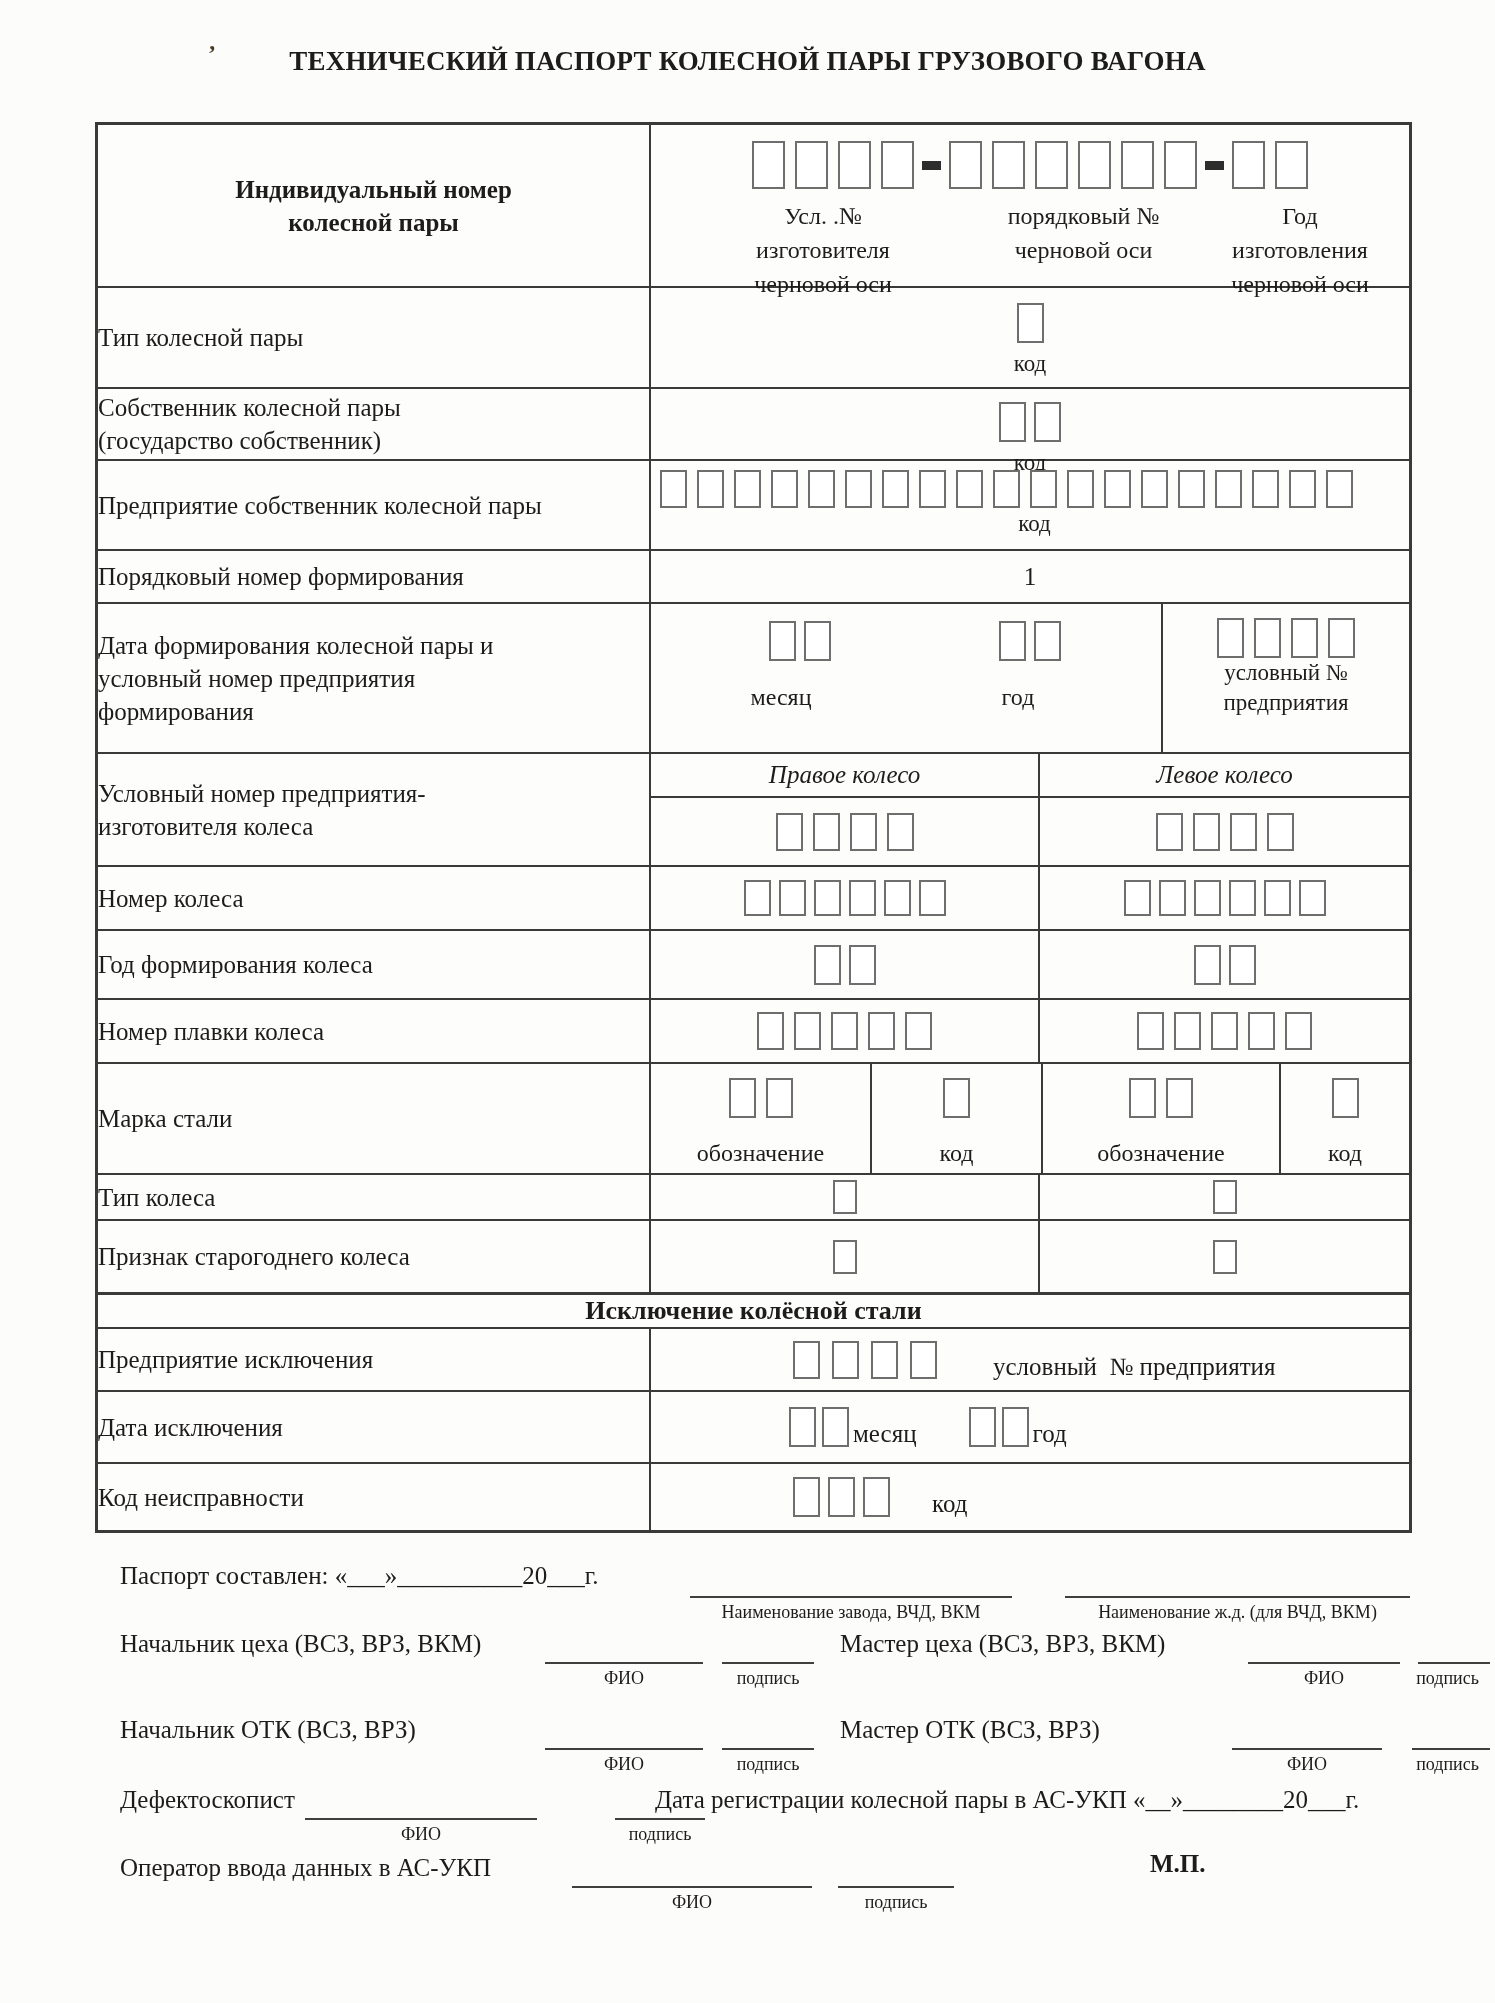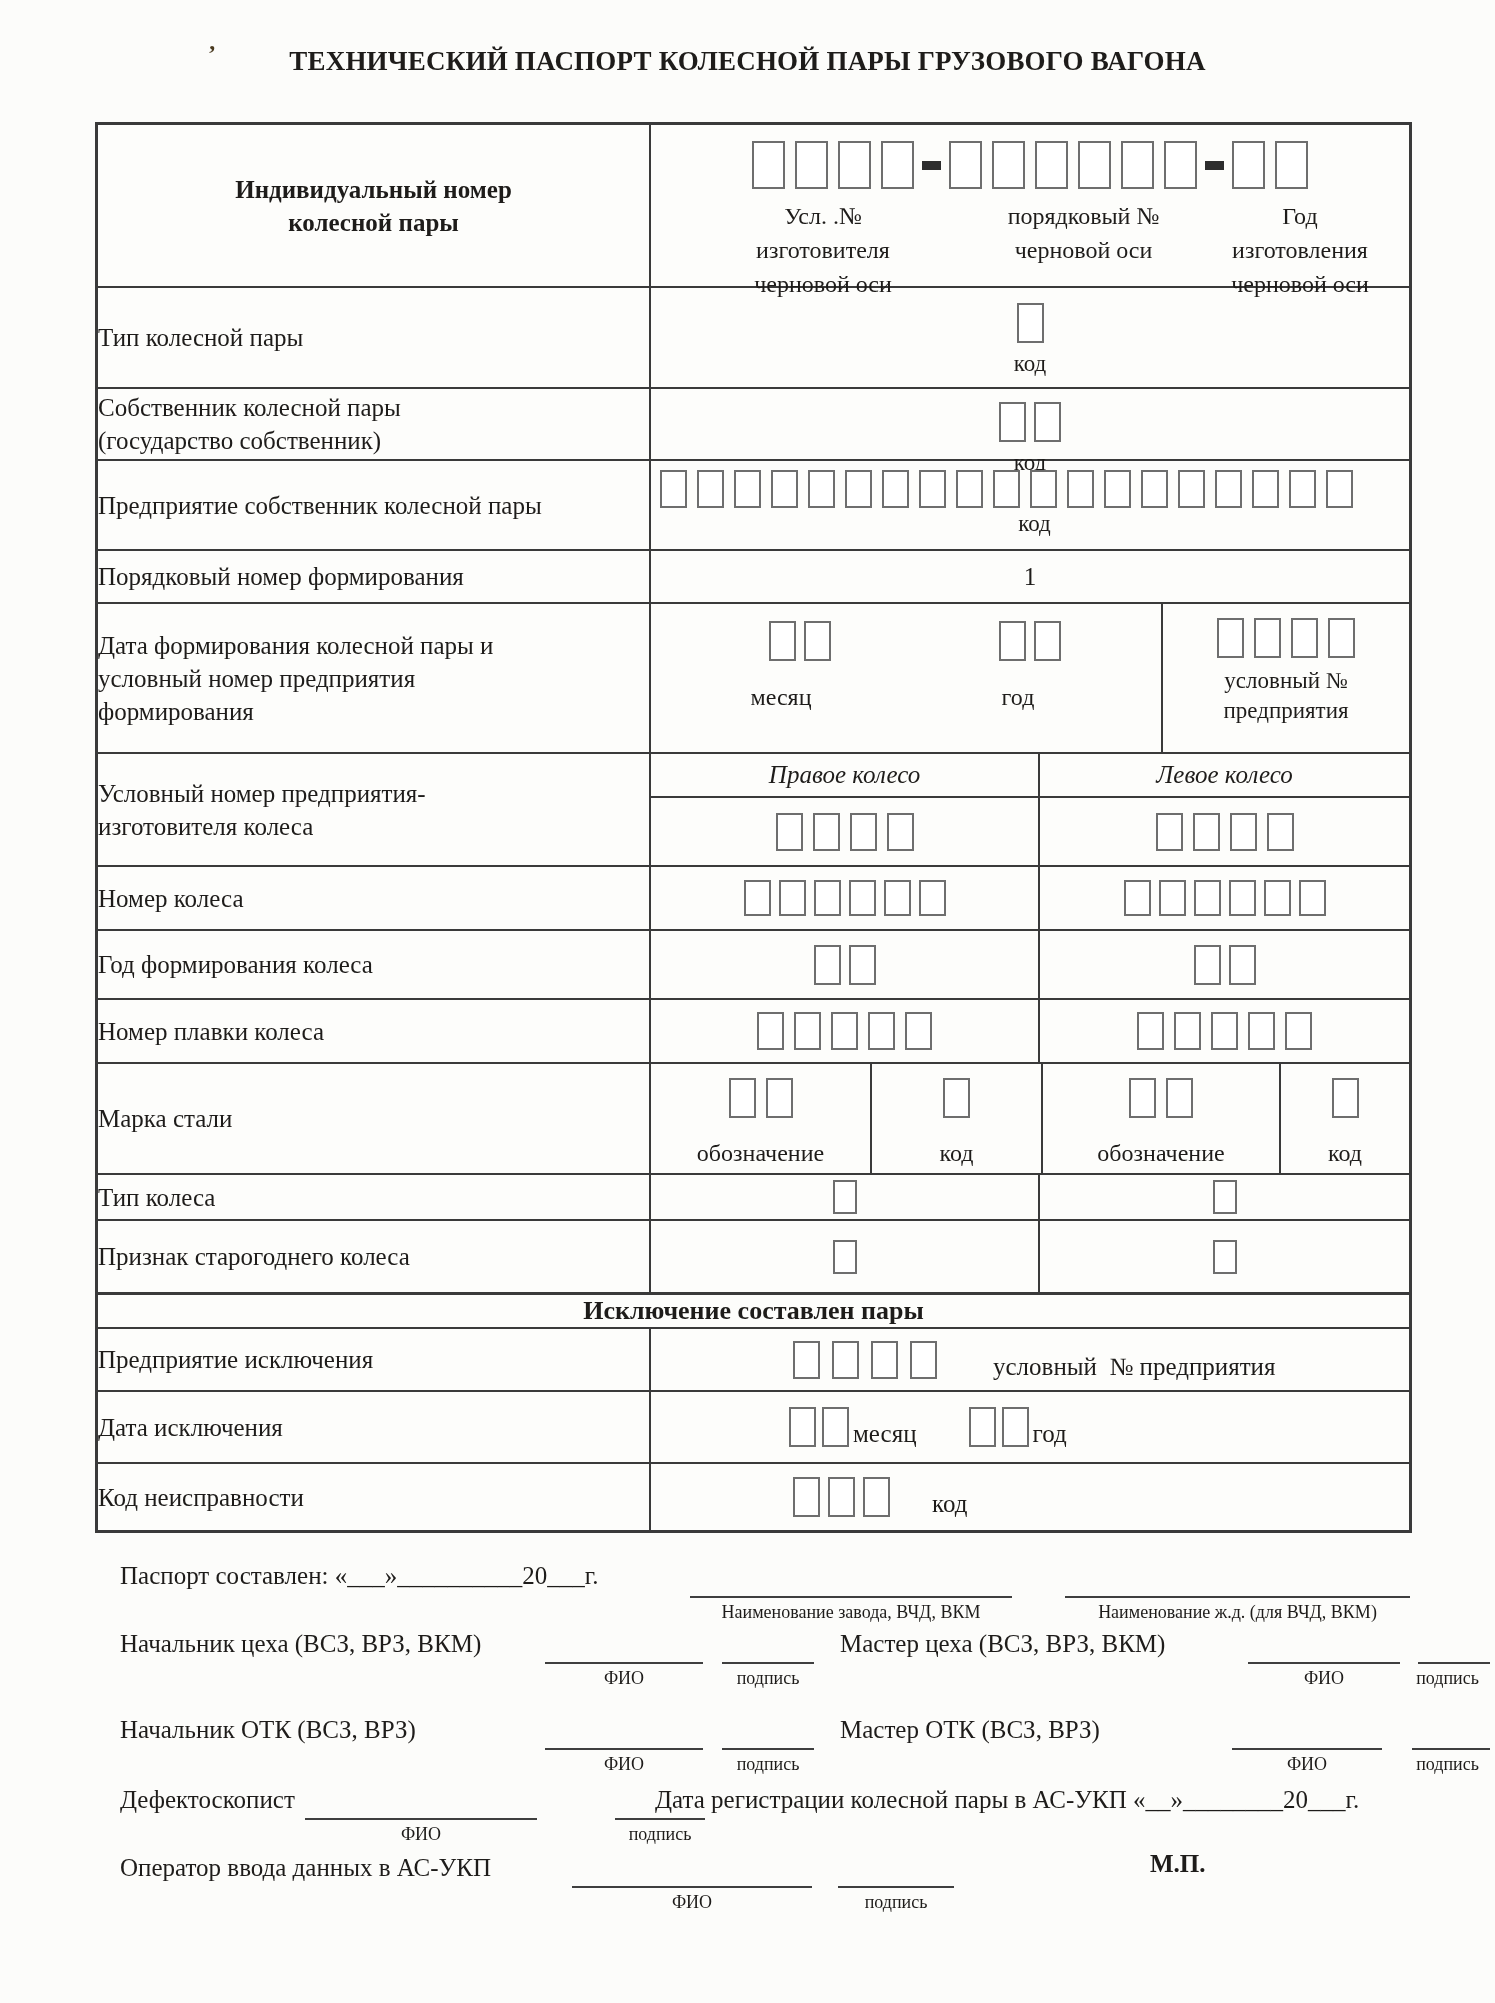--- a/index.html
+++ b/index.html
@@ -41,21 +41,21 @@
               line-height:1.42; white-space:pre-line; }
   .vstack { display:flex; flex-direction:column; align-items:center; }
   .kod { font-size:23px; margin-top:8px; }
   .center-val { display:flex; align-items:center; justify-content:center; font-size:25px; height:100%; }
 
   .hsplit { display:flex; height:100%; }
   .sub { position:relative; box-sizing:border-box; }
   .sub-border { border-right:2px solid var(--line); }
   .abs { position:absolute; }
   .slabel  { position:absolute; font-size:24px; text-align:center; }
-  .slabel2 { font-size:23px; text-align:center; margin-top:8px; white-space:pre-line; line-height:1.3; }
+  .slabel2 { font-size:23px; text-align:center; margin-top:0; white-space:pre-line; line-height:1.3; }
 
   .wheelhead { display:flex; height:42px; border-bottom:2px solid var(--line);
                font-style:italic; font-size:25px; }
   .wheelhead > div { display:flex; align-items:center; justify-content:center; }
   .w-r { width:389px; flex:0 0 389px; border-right:2px solid var(--line); box-sizing:border-box; }
   .w-l { flex:1; }
   .wheelrow { display:flex; flex:1; }
   .grp-c { display:flex; align-items:center; justify-content:center; }
 
   .mcell { border-right:2px solid var(--line); box-sizing:border-box; display:flex;
@@ -363,21 +363,21 @@
           </div>
         <div class="w-l grp-c">
             <div class="grp sz34">
               <div class="bx"></div>
             </div>
           </div>
       </div>
     </div>
 
     <div class="trow thick" style="height:35px">
-      <div class="fullcell">Исключение составлен пары</div>
+      <div class="fullcell">Исключение колёсной стали</div>
     </div>
 
     <div class="trow" style="height:63px">
       <div class="lcell">Предприятие исключения</div>
       <div class="rcell inline-row" style="padding-left:142px">
         <div class="grp g12 sz38">
             <div class="bx"></div>
             <div class="bx"></div>
             <div class="bx"></div>
             <div class="bx"></div>

